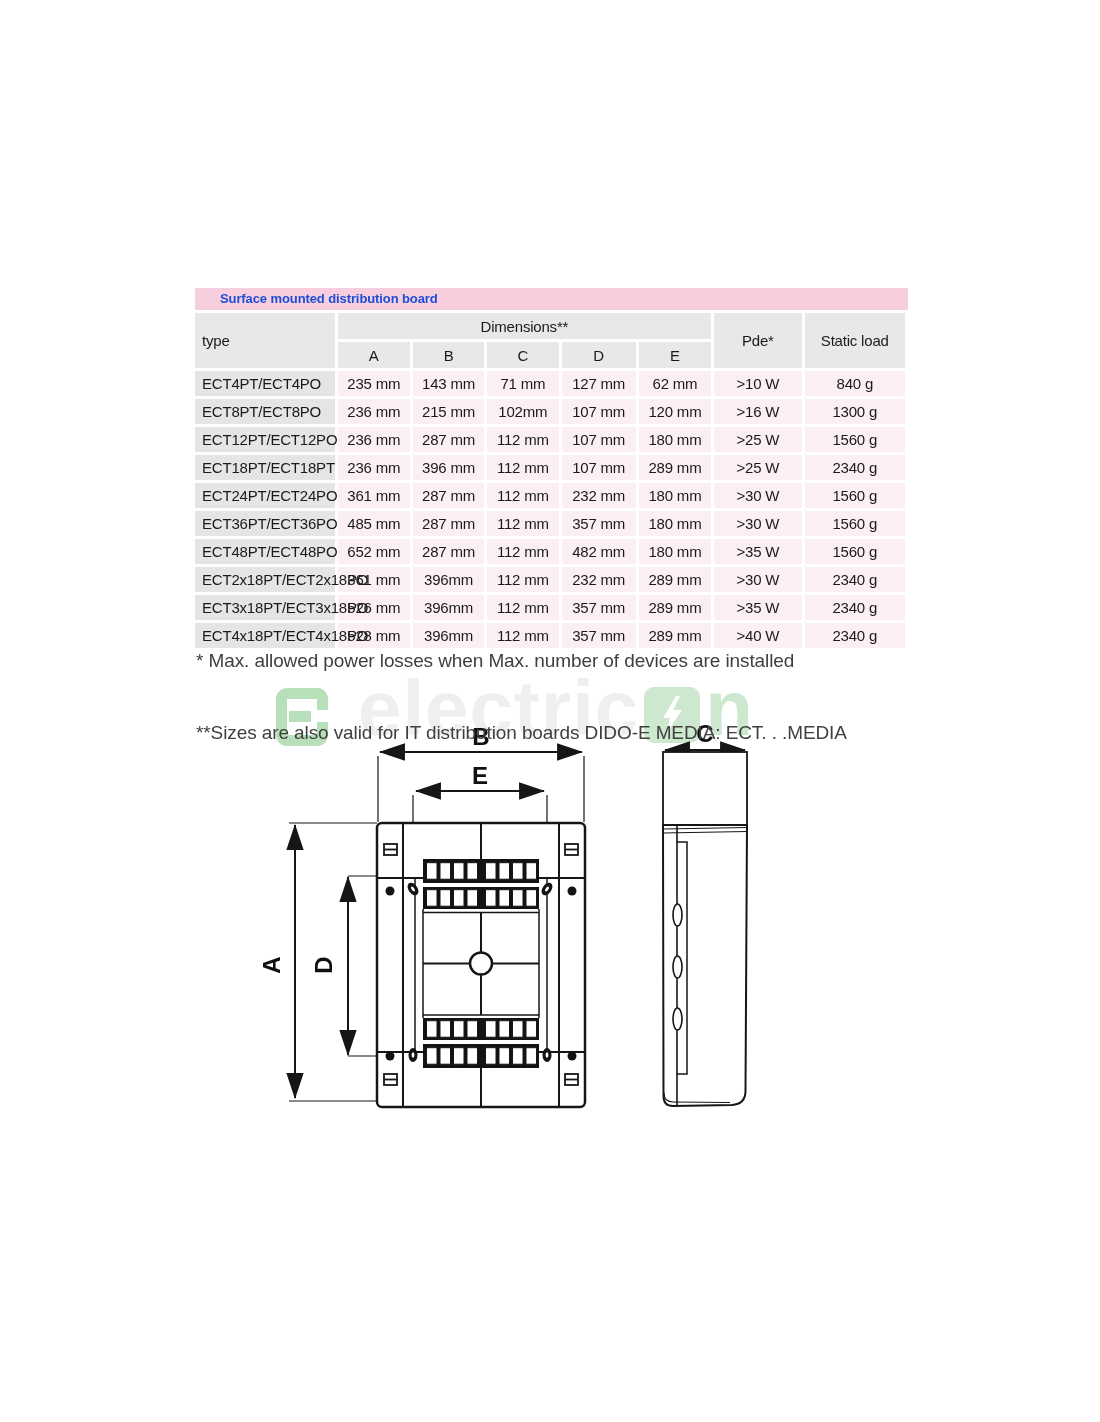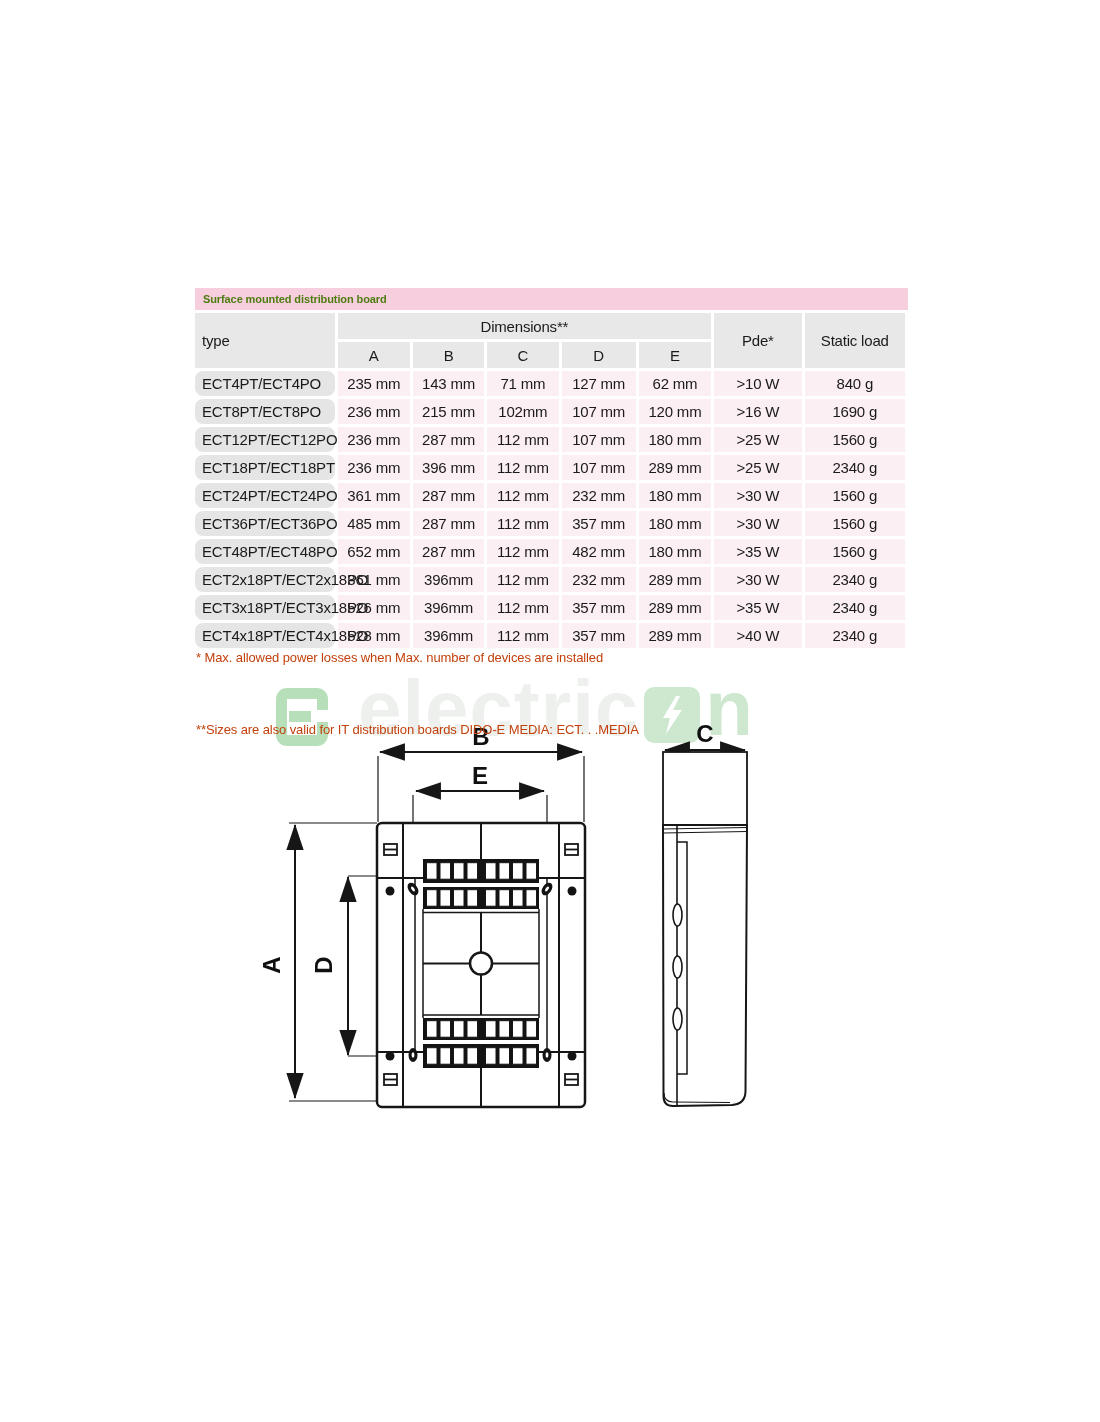--- a/index.html
+++ b/index.html
@@ -1,32 +1,32 @@
 <!DOCTYPE html>
 <html style="--title_bg: #f7cede; --header_bg: #e8e8e8; --type_cell_bg: #e5e5e5; --data_cell_bg: #fbeff4; --wm_logo: #b7e0ba; --wm_green: #cde8cf; --wm_light: #edf0ed;"><head>
 <meta charset="utf-8">
 <style>
   html,body{margin:0;padding:0;background:#ffffff;}
   .sheet{position:relative;width:1100px;height:1422px;background:#ffffff;overflow:hidden;
          font-family:"Liberation Sans","DejaVu Sans",sans-serif;color:#1a1a1a;}
 
   
   .tablewrap{position:absolute;left:195px;top:288px;width:713px;z-index:2;}
-  .tabletitle{background:var(--title_bg,#f7cede);font-weight:700;font-size:11px;
-              line-height:22px;height:22px;padding-left:8px;color:#4d7c0f;letter-spacing:-0.1px;}
+  .tabletitle{background:var(--title_bg,#f7cede);font-weight:700;font-size:13px;
+              line-height:22px;height:22px;padding-left:25px;color:#1d4ed8;letter-spacing:-0.1px;}
   table.spec{border-collapse:separate;border-spacing:3px;table-layout:fixed;width:716px;margin-left:-3px;}
   .spec th{background:var(--header_bg,#e8e8e8);font-weight:400;font-size:15px;height:26px;
            text-align:center;padding:0;letter-spacing:-0.2px;color:#1a1a1a;}
   .spec td{background:var(--data_cell_bg,#fbeff4);font-size:15px;height:25px;line-height:25px;
            text-align:center;padding:0;letter-spacing:-0.2px;color:#1a1a1a;}
   .spec .typecol{text-align:left;padding-left:7px;}
-  .spec td.typecol{background:var(--type_cell_bg,#e5e5e5);border-radius:8px;}
+  .spec td.typecol{background:var(--type_cell_bg,#e5e5e5);}
 
   
-  .foot{position:absolute;left:196px;font-size:13px;letter-spacing:-0.1px;color:#c2410c;z-index:2;text-align:center;}
+  .foot{position:absolute;left:196px;font-size:19px;letter-spacing:-0.1px;color:#404040;z-index:2;text-align:center;}
   .foot1{top:650px;}
   .foot2{top:678px;margin-top:44px;}
 
   
   .watermark{position:absolute;left:276px;top:670px;display:flex;align-items:flex-end;z-index:0;}
   .wm-logo{position:relative;width:30px;height:36px;border:11px solid var(--wm_logo,#b7e0ba);
            border-radius:11px;margin-right:30px;}
   .wm-notch{position:absolute;right:-11px;top:11px;width:11px;height:12px;background:#ffffff;}
   .wm-arm{position:absolute;left:2px;top:12px;width:22px;height:11px;background:var(--wm_logo,#b7e0ba);}
   .wm-text{font-size:78px;font-weight:700;line-height:76px;color:var(--wm_light,#edf0ed);letter-spacing:1px;white-space:nowrap;}
@@ -96,21 +96,21 @@
             <td>840 g</td>
           </tr>
           <tr>
             <td class="typecol">ECT8PT/ECT8PO</td>
             <td>236 mm</td>
             <td>215 mm</td>
             <td>102mm</td>
             <td>107 mm</td>
             <td>120 mm</td>
             <td>&gt;16 W</td>
-            <td>1690 g</td>
+            <td>1300 g</td>
           </tr>
           <tr>
             <td class="typecol">ECT12PT/ECT12PO</td>
             <td>236 mm</td>
             <td>287 mm</td>
             <td>112 mm</td>
             <td>107 mm</td>
             <td>180 mm</td>
             <td>&gt;25 W</td>
             <td>1560 g</td>

